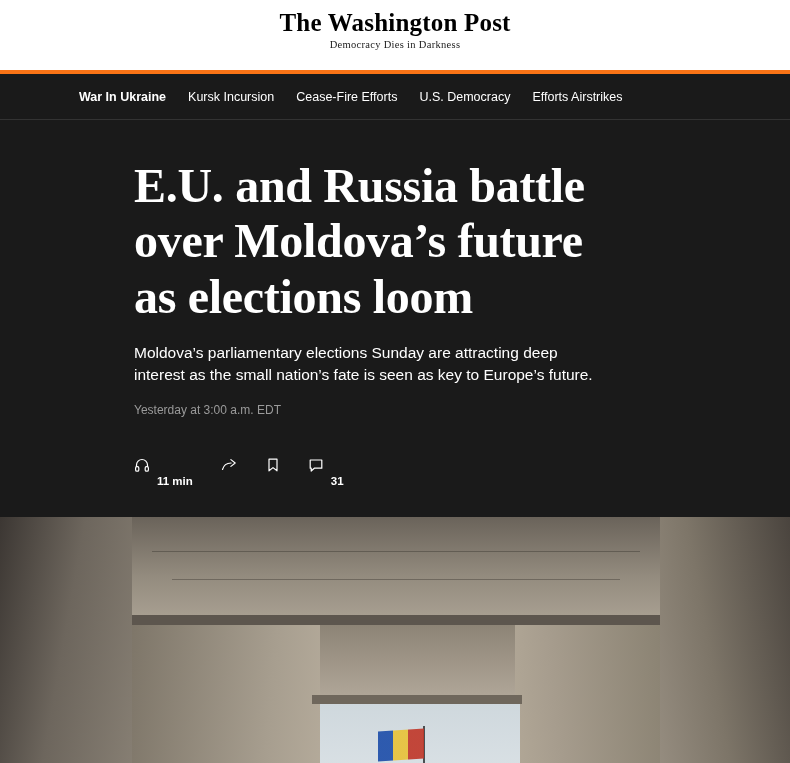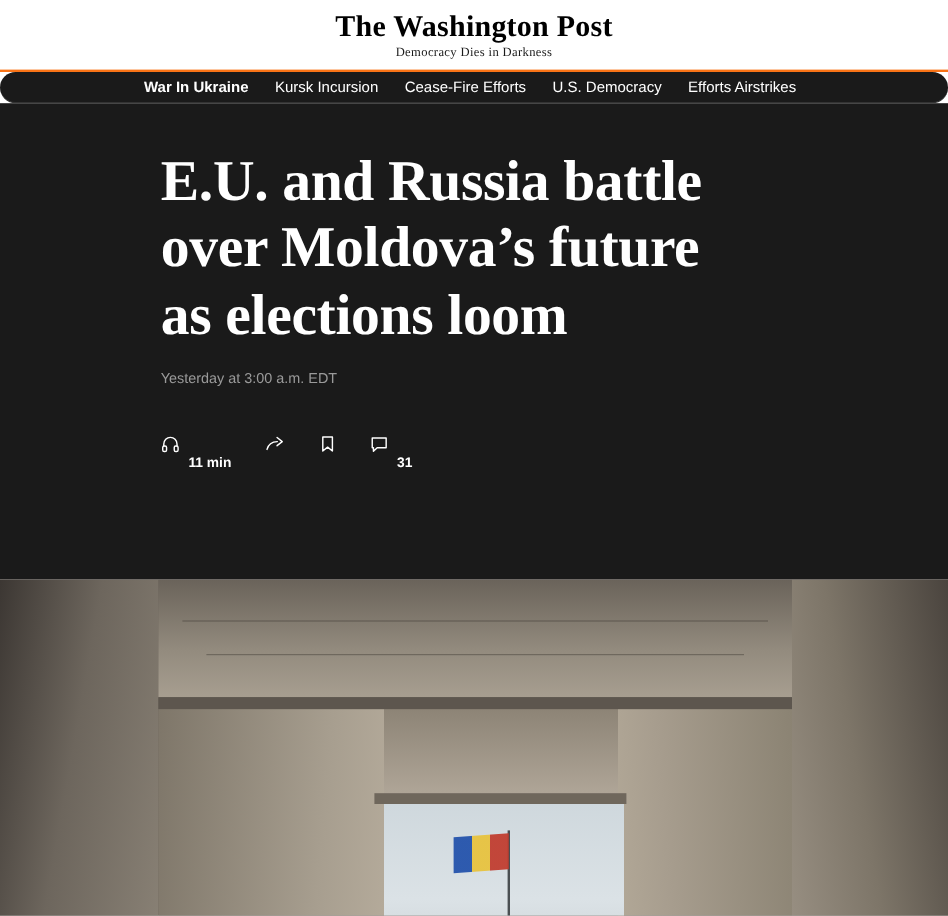--- a/index.html
+++ b/index.html
@@ -10,48 +10,47 @@
     height: 763px;
     overflow: hidden;
     background: #ffffff;
     font-family: "Liberation Sans", sans-serif;
   }
 
   
   .masthead {
     background: #ffffff;
     text-align: center;
-    padding: 10px 0 8px 0;
-    border-bottom: 2px solid #f97316;
+    padding: 10px 0 20px 0;
+    border-bottom: 4px solid #f97316;
   }
   .masthead-title {
     font-family: "Liberation Serif", serif;
     font-weight: bold;
     font-size: 25px;
     letter-spacing: 0.2px;
     color: #000000;
     line-height: 1.05;
   }
   .masthead-tagline {
     font-family: "Liberation Serif", serif;
     font-size: 10.5px;
     color: #1a1a1a;
     margin-top: 3px;
     letter-spacing: 0.3px;
   }
 
   
   .navbar {
     background: #1a1a1a;
-    height: 26px;
+    height: 46px;
     display: flex;
     align-items: center;
-    padding-left: 120px;
+    padding-left: 79px;
     border-bottom: 1px solid #333333;
-    border-radius: 14px;
   }
   .nav-item {
     color: #ffffff;
     font-size: 12.5px;
     margin-right: 22px;
     white-space: nowrap;
     text-decoration: none;
     cursor: pointer;
   }
   .nav-item.first {
@@ -186,20 +185,21 @@
   <a class="nav-item first">War In Ukraine</a>
   <a class="nav-item">Kursk Incursion</a>
   <a class="nav-item">Cease-Fire Efforts</a>
   <a class="nav-item">U.S. Democracy</a>
   <a class="nav-item">Efforts Airstrikes</a>
 </nav>
 
 <section class="hero">
   <div class="hero-inner">
     <h1 class="headline">E.U. and Russia battle over Moldova’s future as elections loom</h1>
+    <p class="deck">Moldova’s parliamentary elections Sunday are attracting deep interest as the small nation’s fate is seen as key to Europe’s future.</p>
     <div class="timestamp">Yesterday at 3:00 a.m. EDT</div>
 
     <div class="actions">
 
       <div class="action">
         <span>
           <svg width="16" height="16" viewBox="0 0 16 16" fill="none" stroke="#ffffff" stroke-width="1.2">
             <path d="M2.5 10V8a5.5 5.5 0 0 1 11 0v2"></path>
             <rect x="1.6" y="9.6" width="3.2" height="4.6" rx="1.3"></rect>
             <rect x="11.2" y="9.6" width="3.2" height="4.6" rx="1.3"></rect>

